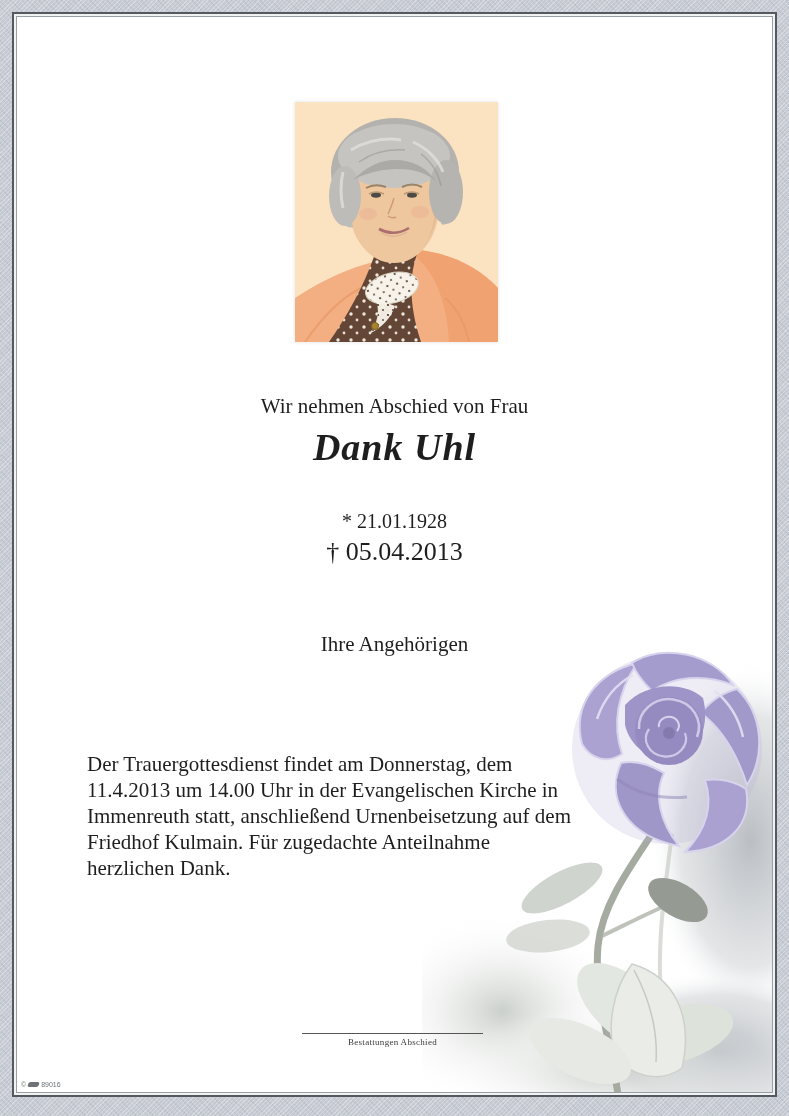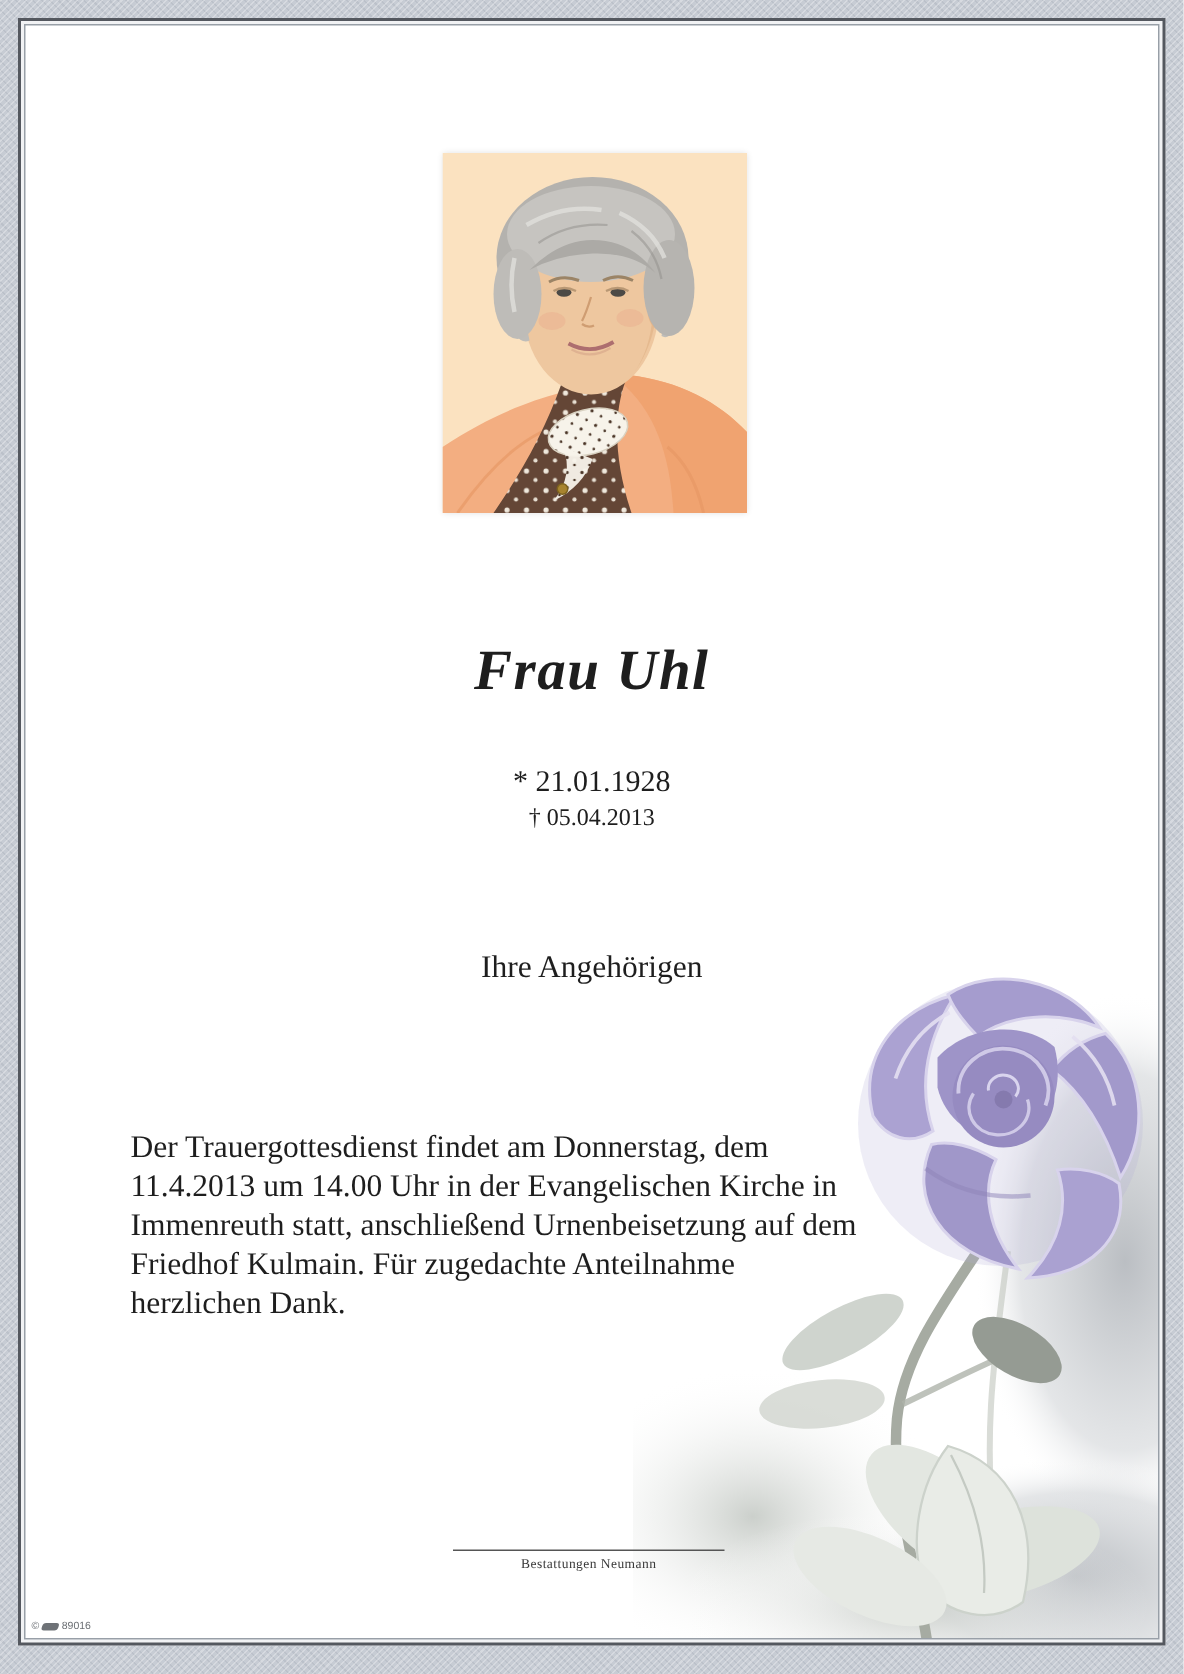--- a/index.html
+++ b/index.html
@@ -24,21 +24,21 @@
   .ctr{left:0;right:0;text-align:center;}
   .photo{
     left:278px;top:85px;width:203px;height:240px;z-index:2;
     box-shadow:0 0 4px rgba(0,0,0,0.12);
   }
   .photo svg{display:block;}
   .intro{top:377px;font-size:21px;z-index:3;}
   .name{top:408px;font-size:38px;font-weight:bold;font-style:italic;z-index:3;letter-spacing:1px;}
   .maiden{top:461px;font-size:21px;z-index:3;}
   .birth{top:493px;font-size:20px;z-index:3;}
-  .death{top:520px;font-size:16px;z-index:3;}
+  .death{top:520px;font-size:26px;z-index:3;}
   .trauer1{top:589px;font-size:21px;z-index:3;}
   .trauer2{top:615px;font-size:21px;z-index:3;}
   .notice{
     left:70px;top:734px;width:494px;z-index:3;
     font-size:21px;line-height:26px;text-align:left;
   }
   .rose{right:-2px;bottom:-2px;width:352px;height:458px;z-index:1;}
   .sig{left:285px;top:1016px;width:181px;z-index:3;text-align:center;}
   .sig-line{border-top:1px solid #555;height:0;margin:0 0 3px 0;}
   .sig-name{font-size:9px;color:#3a3a3a;letter-spacing:0.3px;}
@@ -113,21 +113,22 @@
 
         <g transform="rotate(-14 97 186)">
           <ellipse cx="97" cy="186" rx="27" ry="15" fill="url(#kerchiefdots)" stroke="#d9d2c2" stroke-width="1"></ellipse>
         </g>
         <path d="M80,196 Q88,214 74,232 Q94,222 100,204 Z" fill="url(#kerchiefdots)" opacity="0.95"></path>
 
         <circle cx="80" cy="224" r="3.5" fill="#a8842f" stroke="#7d621e" stroke-width="1"></circle>
       </svg>
     </div>
 
-    <div class="abs ctr name">Frau Uhl</div>
+    <div class="abs ctr intro">Wir nehmen Abschied von Frau</div>
+    <div class="abs ctr name">Dank Uhl</div>
     <div class="abs ctr birth">* 21.01.1928</div>
     <div class="abs ctr death">† 05.04.2013</div>
     <div class="abs ctr trauer2">Ihre Angehörigen</div>
     <div class="abs notice">Der Trauergottesdienst findet am Donnerstag, dem 11.4.2013 um 14.00 Uhr in der Evangelischen Kirche in Immenreuth statt, anschließend Urnenbeisetzung auf dem Friedhof Kulmain. Für zugedachte Anteilnahme herzlichen Dank.</div>
 
     <div class="abs rose">
       <svg width="352" height="458" viewBox="0 0 352 458">
         <defs>
           <radialGradient id="gwash1" cx="50%" cy="50%" r="50%">
             <stop offset="0%" stop-color="#b3b7bc" stop-opacity="0.9"></stop>
@@ -174,21 +175,21 @@
           <circle cx="2" cy="-16" r="6" fill="#857aae"></circle>
           <path d="M-50,30 Q-20,52 20,48" stroke="#8d83b8" stroke-width="3" fill="none" opacity="0.5"></path>
           <path d="M-70,-30 Q-60,-60 -34,-74" stroke="#e3dff1" stroke-width="2.5" fill="none" opacity="0.9"></path>
           <path d="M48,-58 Q70,-40 76,-12" stroke="#e3dff1" stroke-width="2.5" fill="none" opacity="0.9"></path>
         </g>
       </svg>
     </div>
 
     <div class="abs sig">
       <div class="sig-line"></div>
-      <div class="sig-name">Bestattungen Neumann</div>
+      <div class="sig-name">Bestattungen Abschied</div>
     </div>
 
     <div class="abs printcode">
       <span>©</span>
       <span class="logo-mark"></span>
       <span>89016</span>
     </div>
 
   </div>
 </div>

